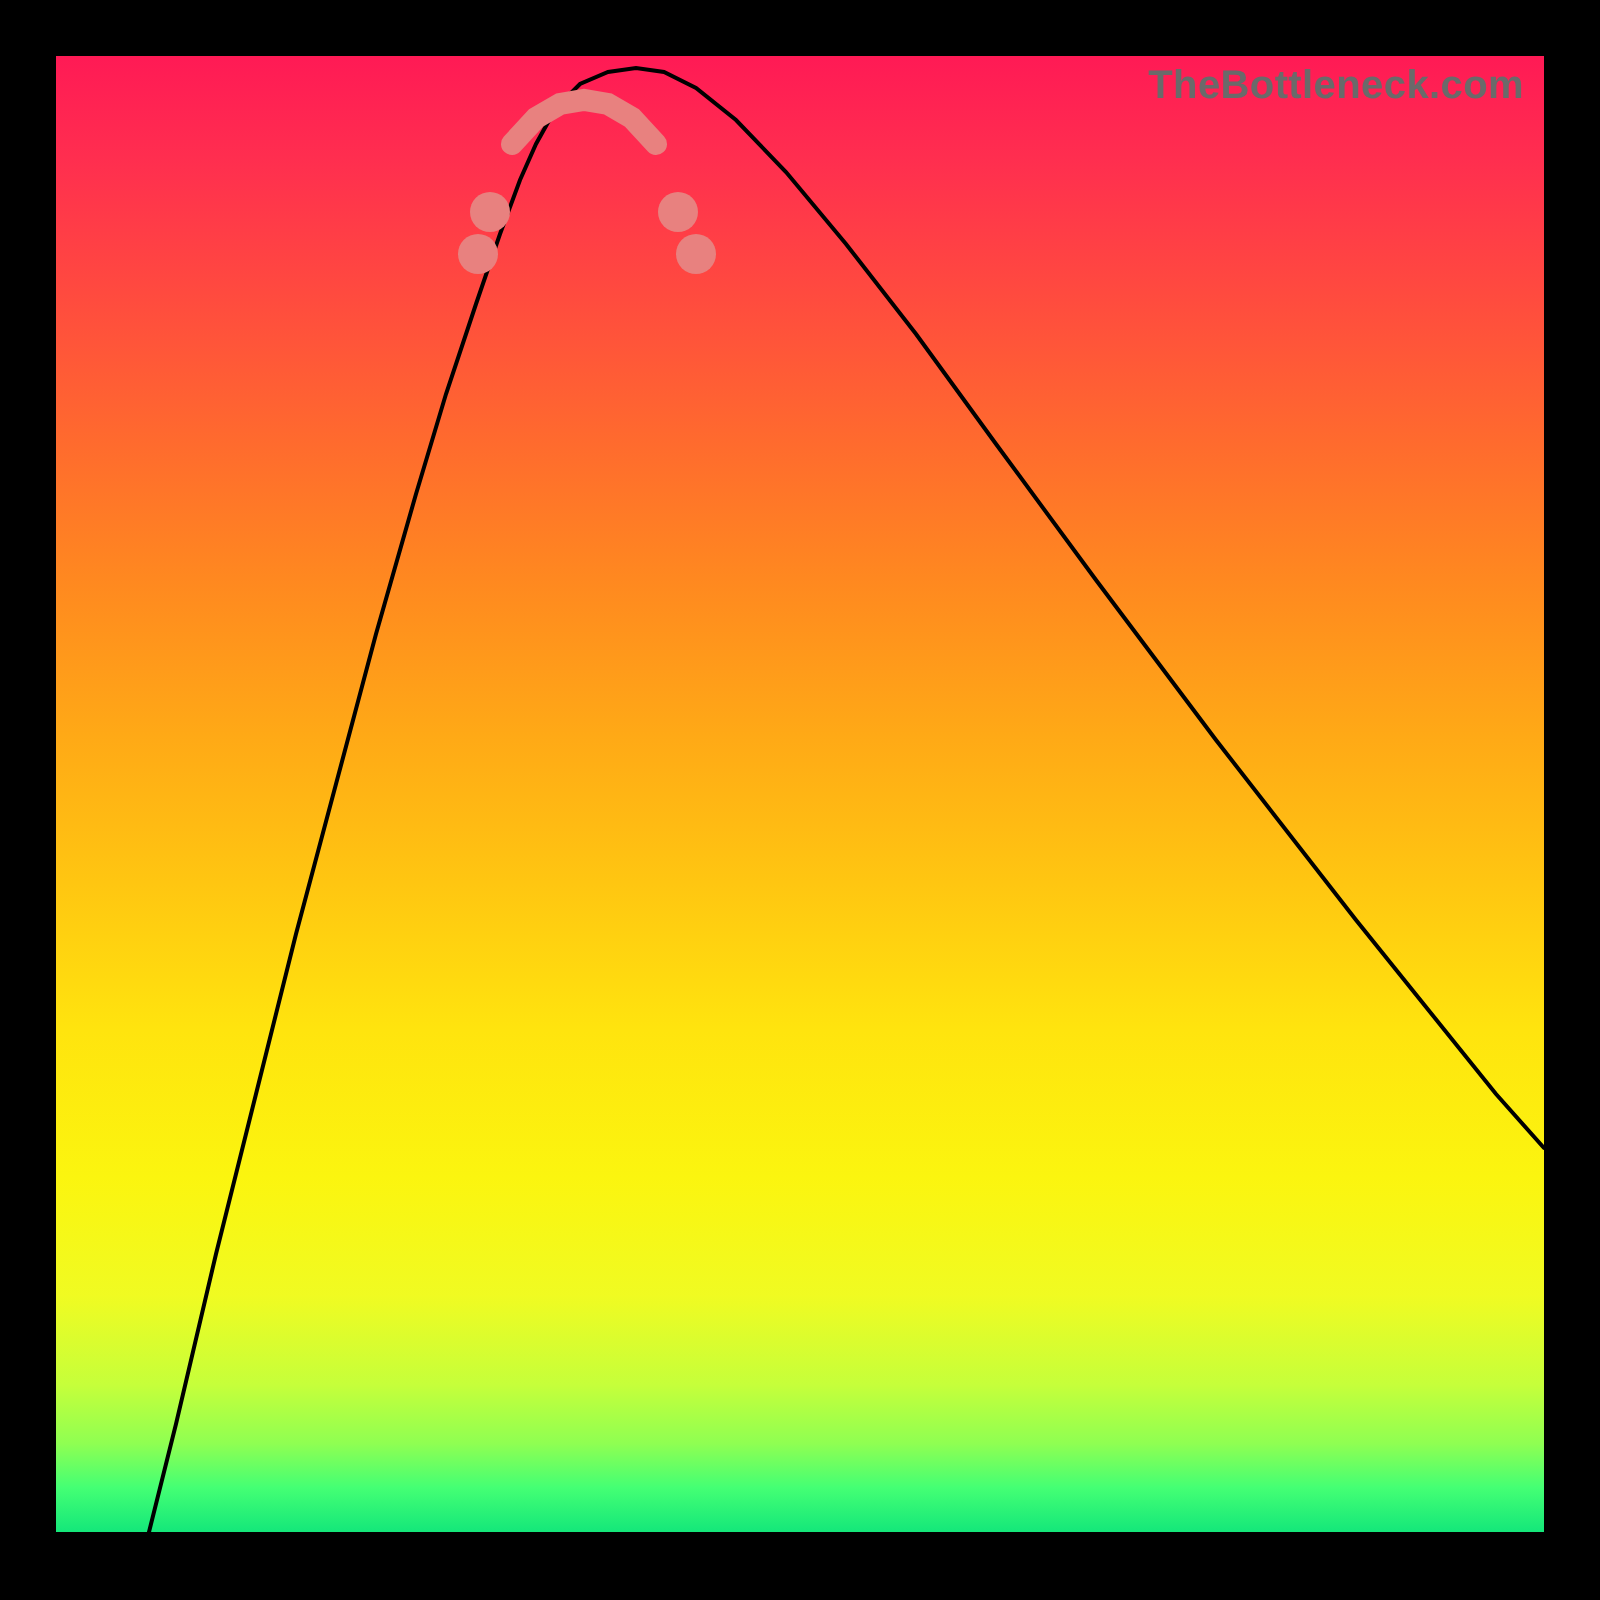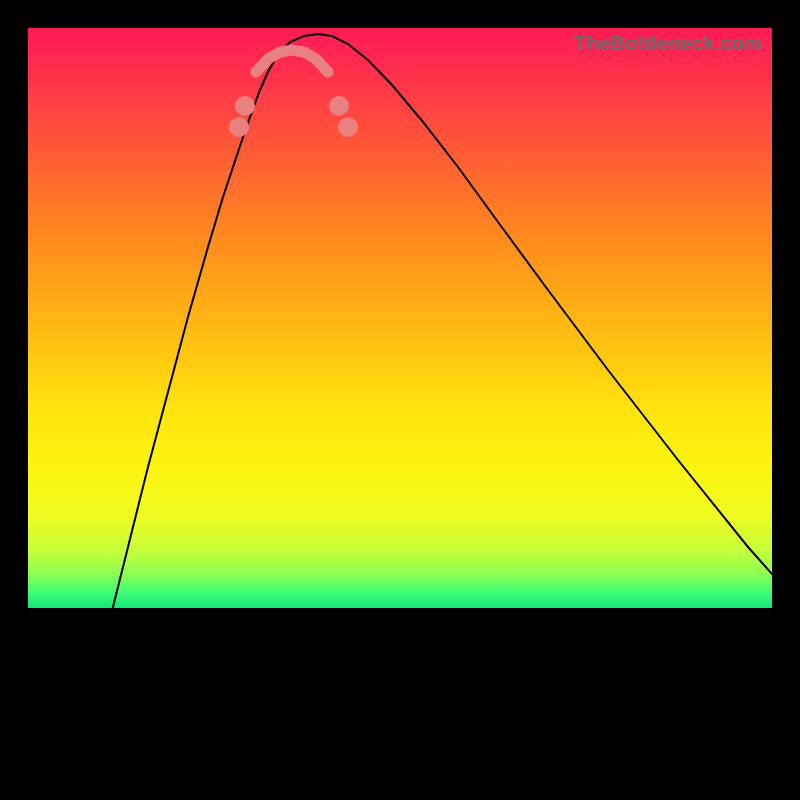--- a/index.html
+++ b/index.html
@@ -15,21 +15,21 @@
     position: relative;
     width: 800px;
     height: 800px;
     background: #000;
   }
   .plot {
     position: absolute;
     left: 28px;
     top: 28px;
     width: 744px;
-    height: 580px;
+    height: 738px;
     background: linear-gradient(
       to bottom,
       #ff1a55 0%,
       #ff2e4f 7%,
       #ff4a3f 16%,
       #ff6a2e 26%,
       #ff8a1f 36%,
       #ffa916 46%,
       #ffc611 56%,
       #ffe40e 66%,

